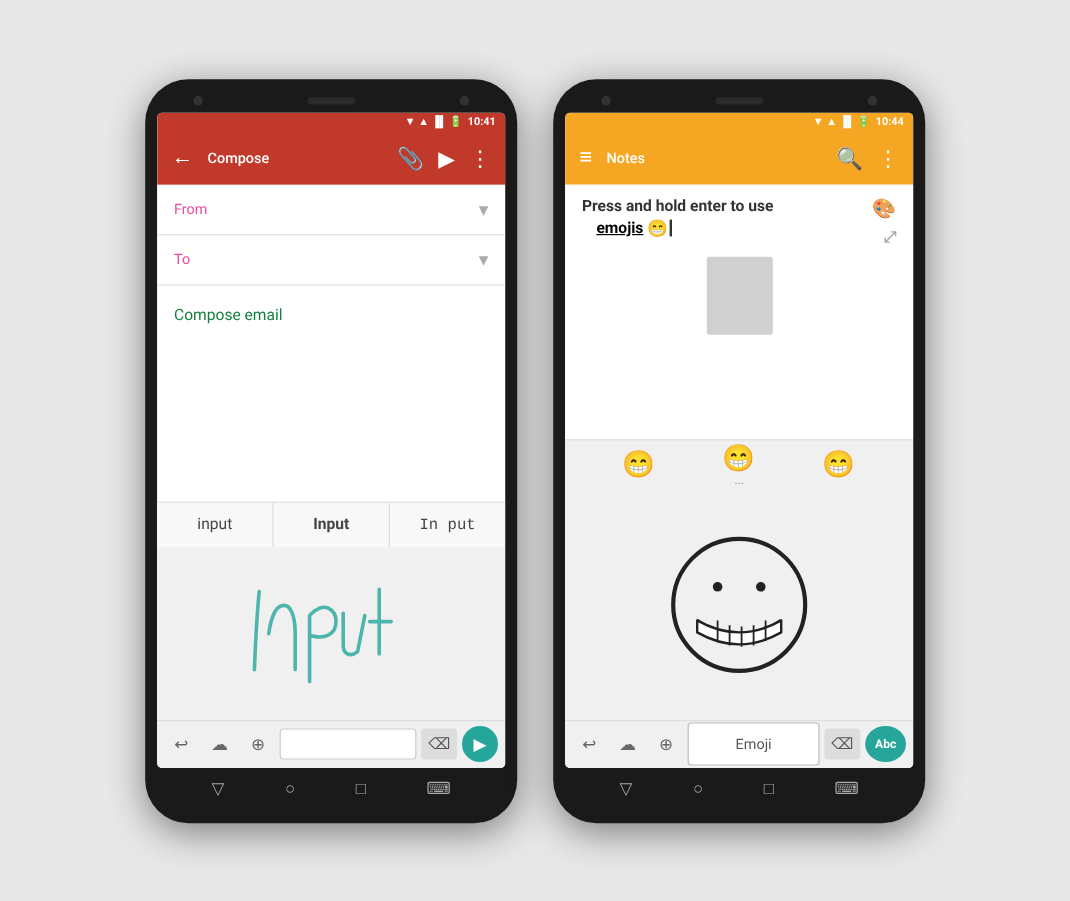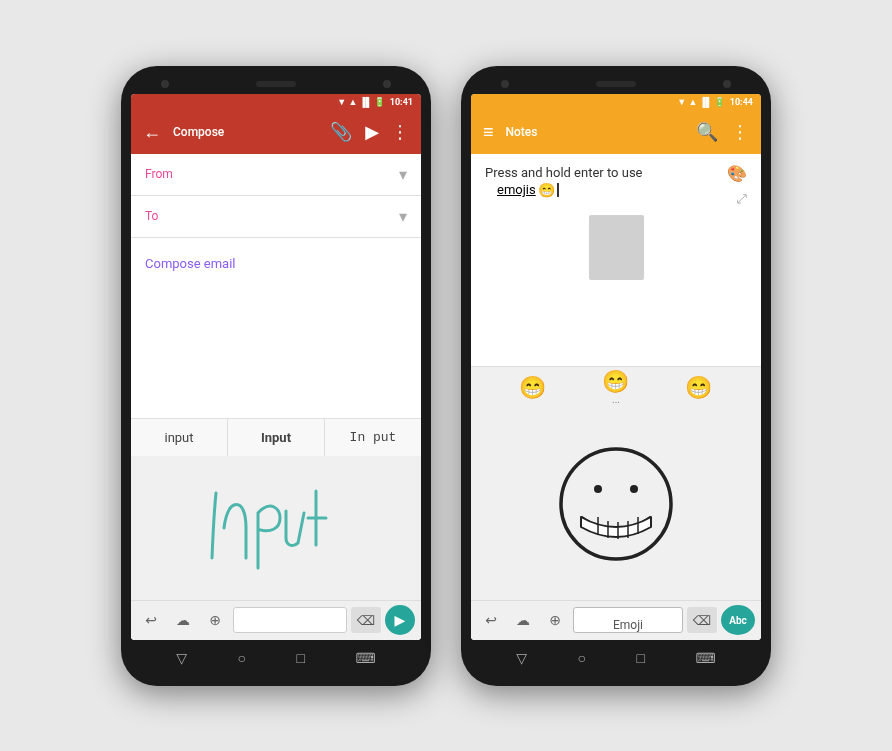--- a/index.html
+++ b/index.html
@@ -101,21 +101,21 @@
     .subject-field {
       padding: 10px 14px;
       border-bottom: 1px solid #e0e0e0;
       font-size: 14px;
       font-weight: 400;
     }
     .subject-underline { text-decoration: underline; }
     .compose-area {
       padding: 18px 14px;
       font-size: 13px;
-      color: #8b5cf6;
+      color: #15803d;
       flex: 1;
     }
     
     .autocorrect-bar {
       display: flex;
       border-top: 1px solid #e0e0e0;
       background: #f8f8f8;
       height: 38px;
     }
     .autocorrect-item {
@@ -193,21 +193,21 @@
       align-items: center;
       justify-content: space-around;
       padding: 0 20px;
       border-radius: 0 0 4px 4px;
     }
     .nav-icon {
       color: #aaa;
       font-size: 14px;
     }
     
-    .notes-content { flex: 1; background: #fff; padding: 10px 14px; font-size: 13px; }
+    .notes-content { flex: 1; background: #fff; padding: 10px 14px; font-size: 13px; font-weight: bold; }
     .notes-text { color: #333; font-size: 13px; line-height: 1.4; }
     .notes-emoji-row {
       display: flex;
       align-items: center;
     }
     .notes-underline { text-decoration: underline; margin-left: 12px; }
     .note-cursor { display: inline-block; width: 2px; height: 14px; background: #333; vertical-align: middle; margin-left: 1px; }
     .palette-icon { margin-left: auto; font-size: 16px; color: #aaa; cursor: pointer; }
     .expand-icon { font-size: 13px; color: #aaa; cursor: pointer; margin-top: 4px; text-align: right; }
     
@@ -251,23 +251,23 @@
       padding: 4px 6px;
       height: 40px;
       gap: 4px;
       border-top: 1px solid #ddd;
     }
     .notes-kb-emoji-btn {
       flex: 1;
       background: #fff;
       border-radius: 3px;
       border: 1px solid #bbb;
-      height: 26px;
-      display: flex;
-      align-items: flex-end;
+      height: 36px;
+      display: flex;
+      align-items: center;
       justify-content: center;
       font-size: 12px;
       color: #555;
       cursor: pointer;
     }
     .notes-kb-abc {
       width: 34px;
       height: 30px;
       background: #26a69a;
       border-radius: 50%;

